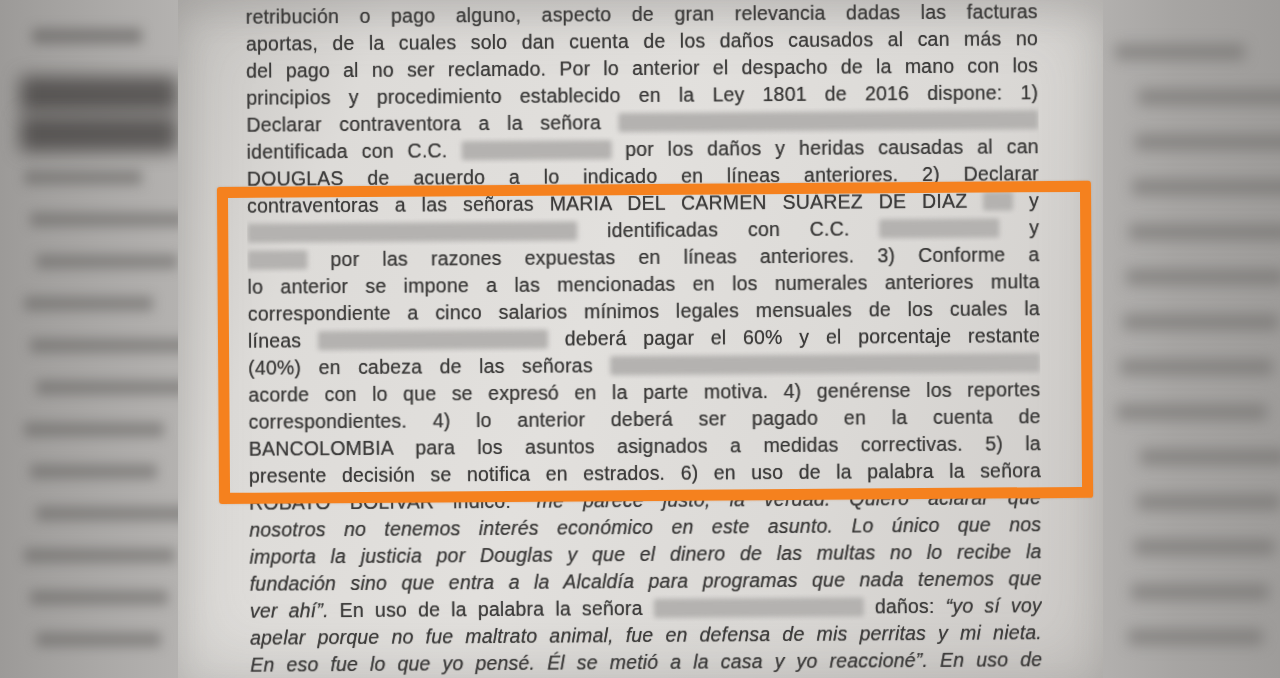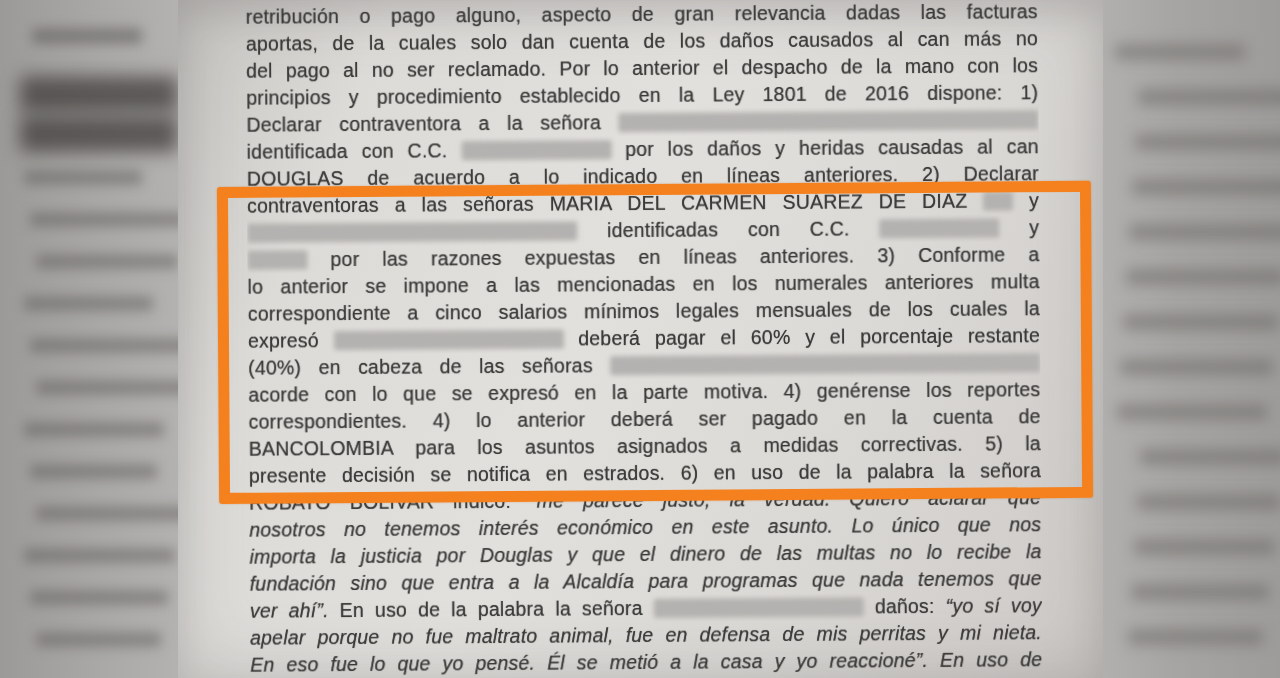--- a/index.html
+++ b/index.html
@@ -84,21 +84,21 @@
           <div class="line"><span class="seg">del pago al no ser reclamado. Por lo anterior el despacho de la mano con los</span></div>
           <div class="line"><span class="seg">principios y procedimiento establecido en la Ley 1801 de 2016 dispone: 1)</span></div>
           <div class="line"><span class="seg">Declarar contraventora a la señora</span> <span class="redact" style="width: 420px;"></span></div>
           <div class="line"><span class="seg">identificada con C.C.</span> <span class="redact" style="width: 150px;"></span> <span class="seg">por los daños y heridas causadas al can</span></div>
           <div class="line"><span class="seg">DOUGLAS de acuerdo a lo indicado en líneas anteriores. 2) Declarar</span></div>
           <div class="line"><span class="seg">contraventoras a las señoras MARÍA DEL CARMEN SUÁREZ DE DIAZ</span> <span class="redact" style="width: 30px;"></span> <span class="seg">y</span></div>
           <div class="line"><span class="redact" style="width: 330px;"></span> <span class="seg">identificadas con C.C.</span> <span class="redact" style="width: 120px;"></span> <span class="seg">y</span></div>
           <div class="line"><span class="redact" style="width: 60px;"></span> <span class="seg">por las razones expuestas en líneas anteriores. 3) Conforme a</span></div>
           <div class="line"><span class="seg">lo anterior se impone a las mencionadas en los numerales anteriores multa</span></div>
           <div class="line"><span class="seg">correspondiente a cinco salarios mínimos legales mensuales de los cuales la</span></div>
-          <div class="line"><span class="seg">expresó</span> <span class="redact" style="width: 230px;"></span> <span class="seg">deberá pagar el 60% y el porcentaje restante</span></div>
+          <div class="line"><span class="seg">líneas</span> <span class="redact" style="width: 230px;"></span> <span class="seg">deberá pagar el 60% y el porcentaje restante</span></div>
           <div class="line"><span class="seg">(40%) en cabeza de las señoras</span> <span class="redact" style="width: 430px;"></span></div>
           <div class="line"><span class="seg">acorde con lo que se expresó en la parte motiva. 4) genérense los reportes</span></div>
           <div class="line"><span class="seg">correspondientes. 4) lo anterior deberá ser pagado en la cuenta de</span></div>
           <div class="line"><span class="seg">BANCOLOMBIA para los asuntos asignados a medidas correctivas. 5) la</span></div>
           <div class="line"><span class="seg">presente decisión se notifica en estrados. 6) en uso de la palabra la señora</span></div>
           <div class="line"><span class="seg">ROBATO BOLIVAR indicó:</span> <span class="seg italic">“me parece justo, la verdad. Quiero aclarar que</span></div>
           <div class="line"><span class="seg italic">nosotros no tenemos interés económico en este asunto. Lo único que nos</span></div>
           <div class="line"><span class="seg italic">importa la justicia por Douglas y que el dinero de las multas no lo recibe la</span></div>
           <div class="line"><span class="seg italic">fundación sino que entra a la Alcaldía para programas que nada tenemos que</span></div>
           <div class="line"><span class="seg italic">ver ahí”.</span> <span class="seg">En uso de la palabra la señora</span> <span class="redact" style="width: 210px;"></span> <span class="seg">daños:</span> <span class="seg italic">“yo sí voy</span></div>

